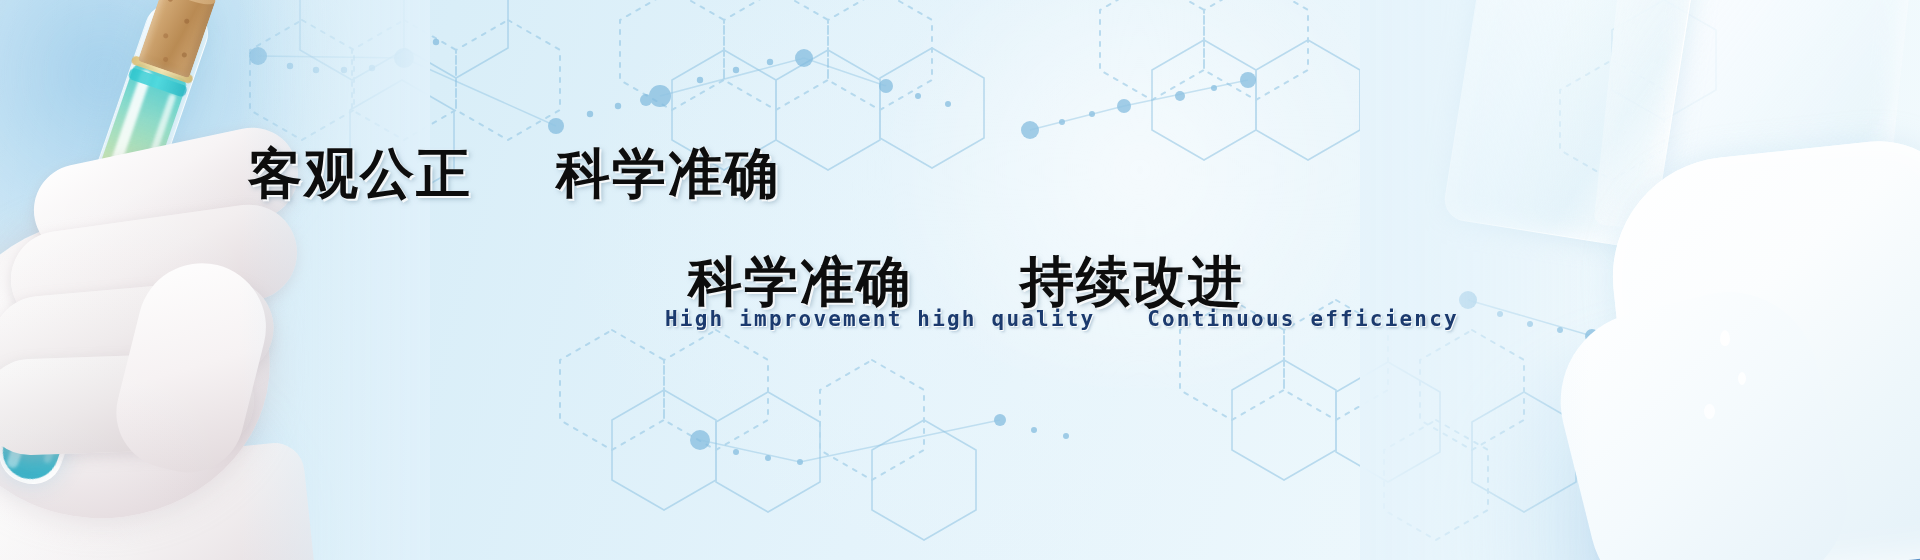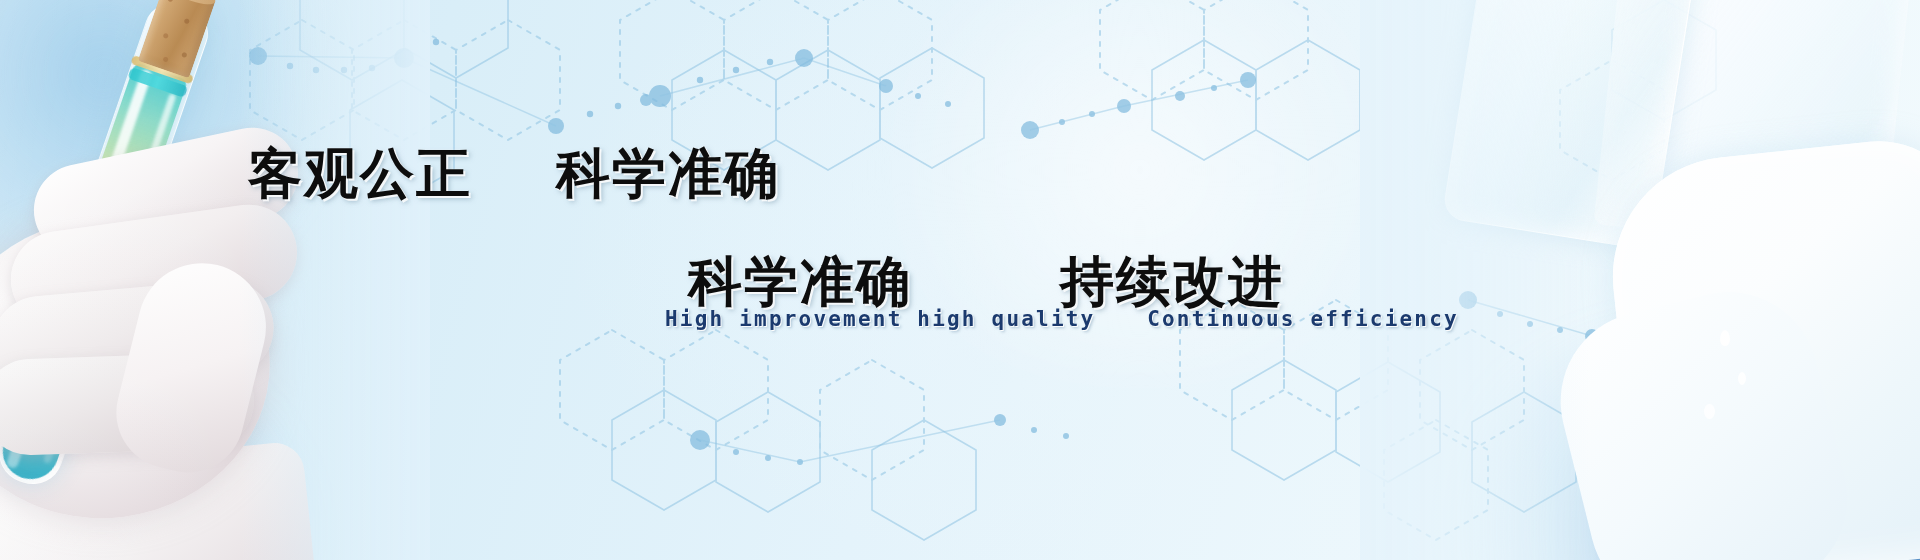--- a/index.html
+++ b/index.html
@@ -238,21 +238,21 @@
   .s1 .en{font-size:21px;letter-spacing:2.2px;margin-top:9px;display:block;padding-left:14px;}
 
   .s2{left:556px;top:138px;}
   .s2 .cn{font-size:54px;}
   .s2 .en{font-size:21px;letter-spacing:2.2px;margin-top:9px;display:block;padding-left:0px;}
 
   
   .s3{left:688px;top:246px;}
   .s3 .cn{font-size:54px;}
 
-  .s4{left:1060px;top:246px;}
+  .s4{left:1020px;top:246px;}
   .s4 .cn{font-size:54px;}
 
   .en-row2{
     position:absolute;left:665px;top:307px;
     font-family:"DejaVu Sans Mono","Liberation Mono",monospace;
     font-weight:700;color:#1b3a6e;font-size:21px;letter-spacing:2.2px;white-space:nowrap;
     text-shadow:
       1px 1px 0 rgba(255,255,255,.92),
       2px 2px 3px rgba(130,160,185,.60);
   }

